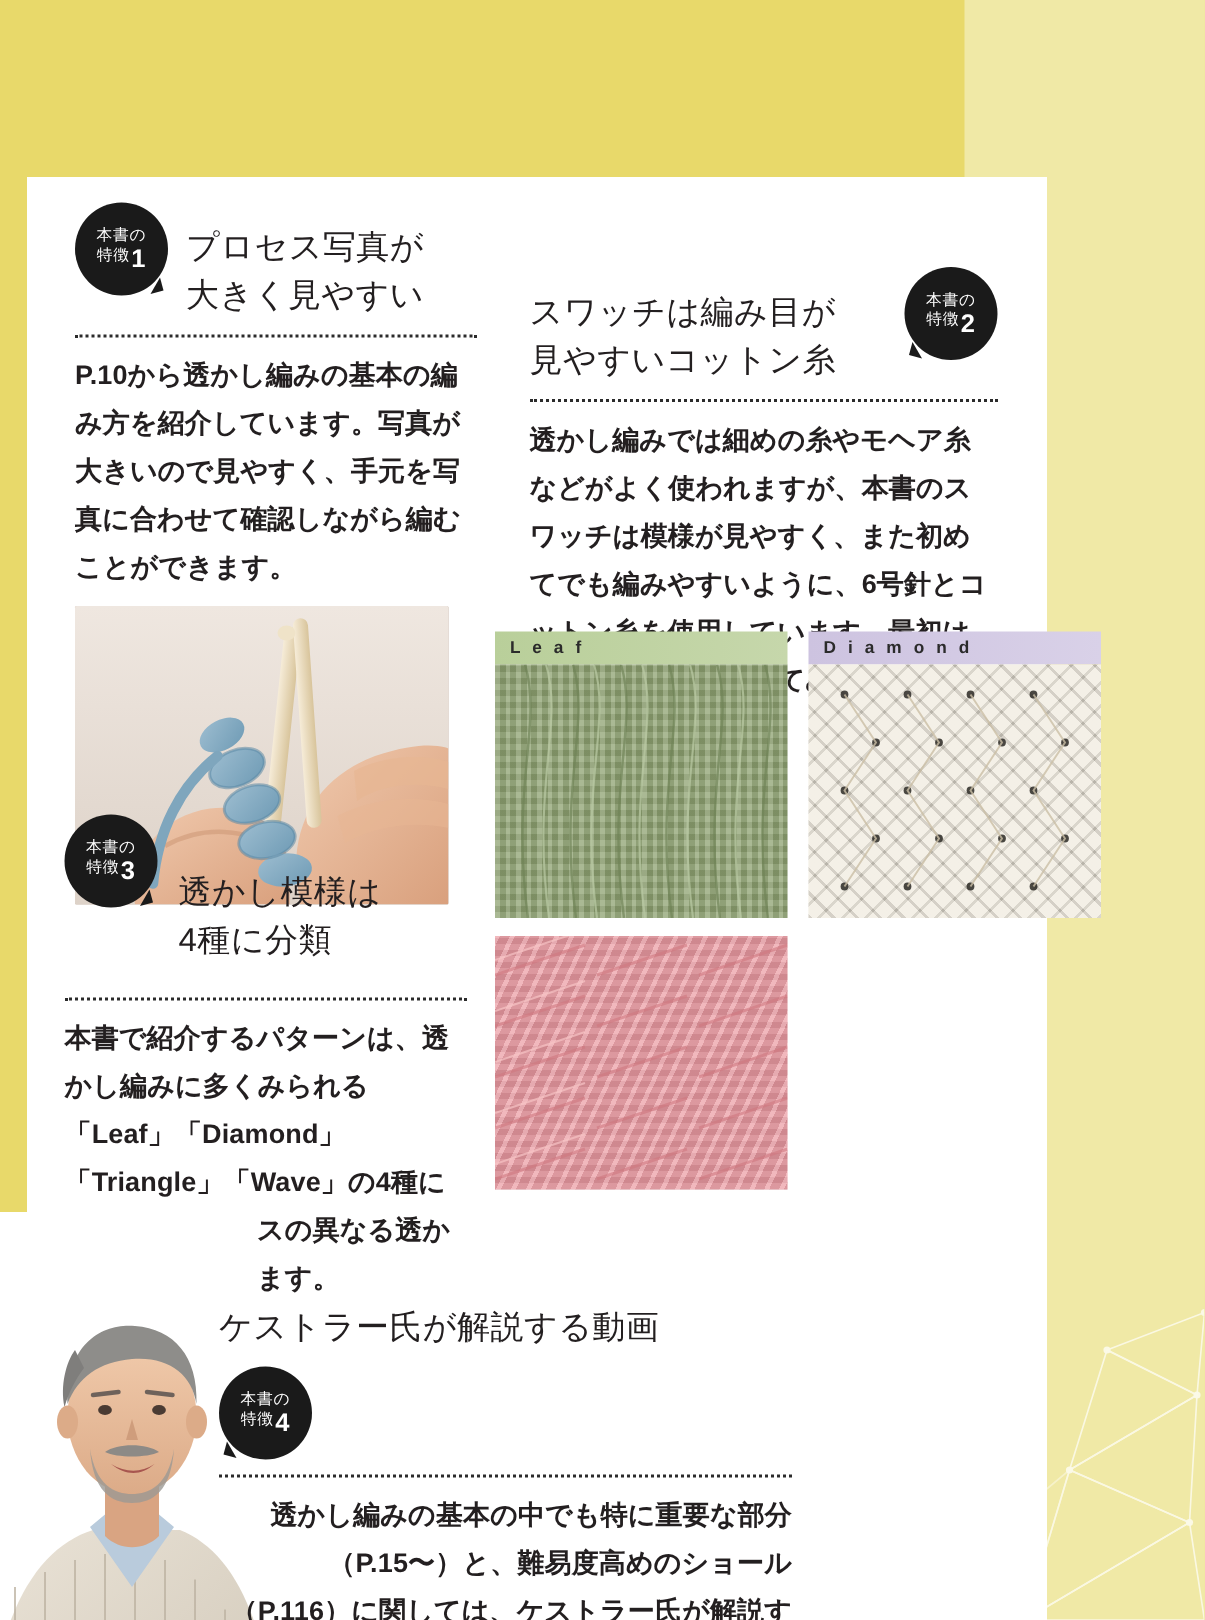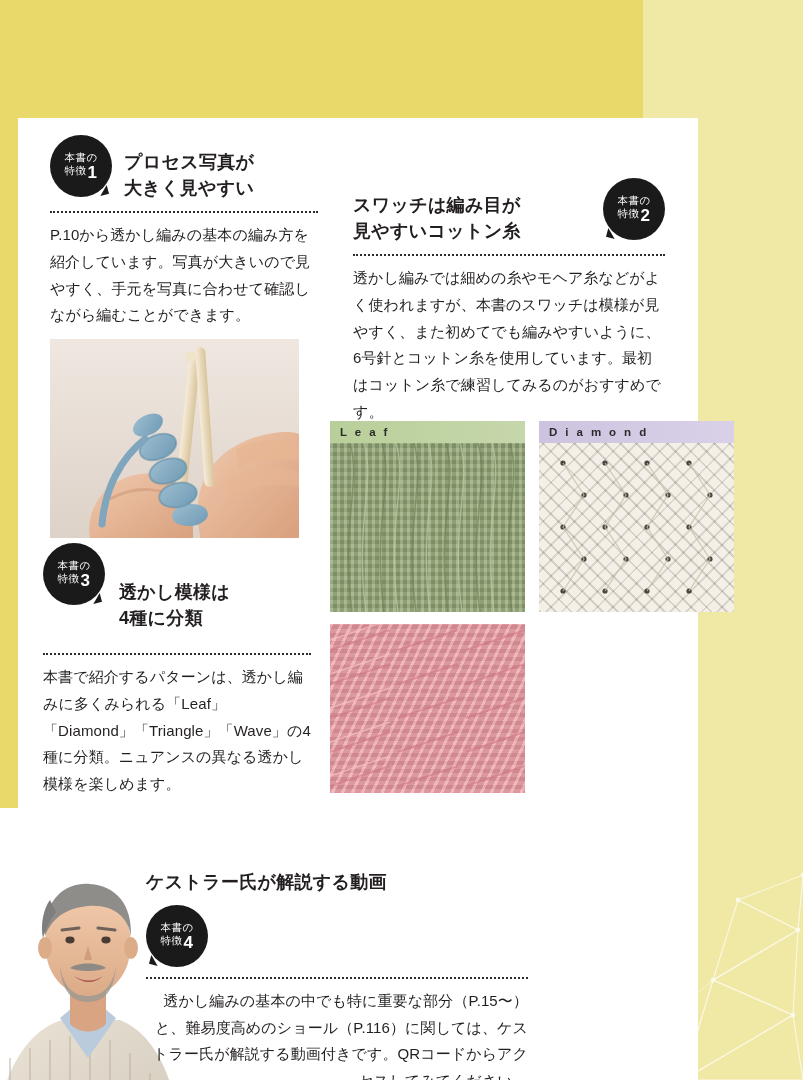--- a/index.html
+++ b/index.html
@@ -42,30 +42,31 @@
     width: 680px;
     height: 988px;
     background: #ffffff;
   }
 
   
   .jp {
     font-family: "Liberation Sans", sans-serif;
   }
   .body-text {
-    font-size: 15px;
+    font-size: 18px;
     line-height: 1.78;
     color: #231f20;
     letter-spacing: 0.1px;
+    font-weight: bold;
   }
   .head-text {
-    font-size: 18px;
+    font-size: 22px;
     line-height: 1.45;
     color: #231f20;
-    font-weight: bold;
+    font-weight: normal;
     letter-spacing: 0.3px;
   }
 
   
   .badge {
     width: 62px;
     height: 62px;
     border-radius: 50%;
     background: #1a1a1a;
     color: #ffffff;

